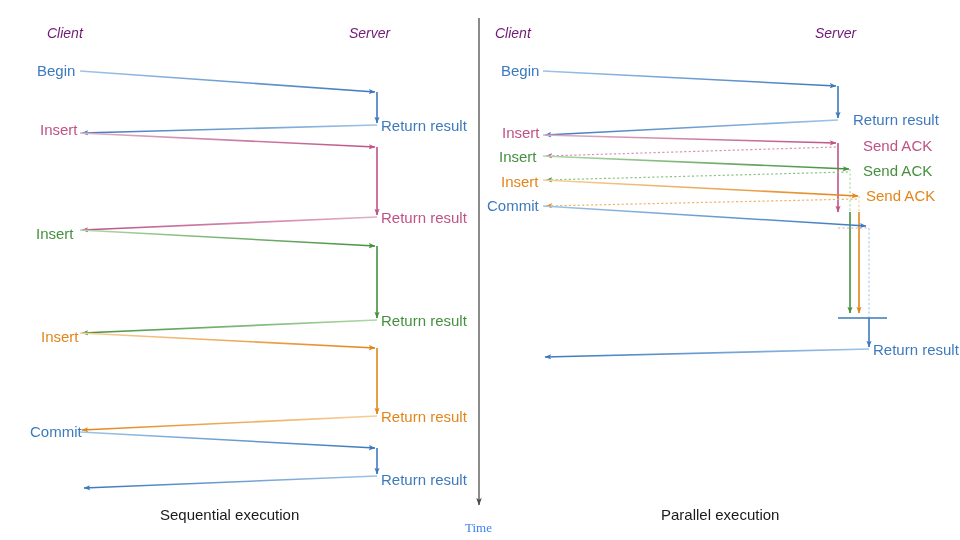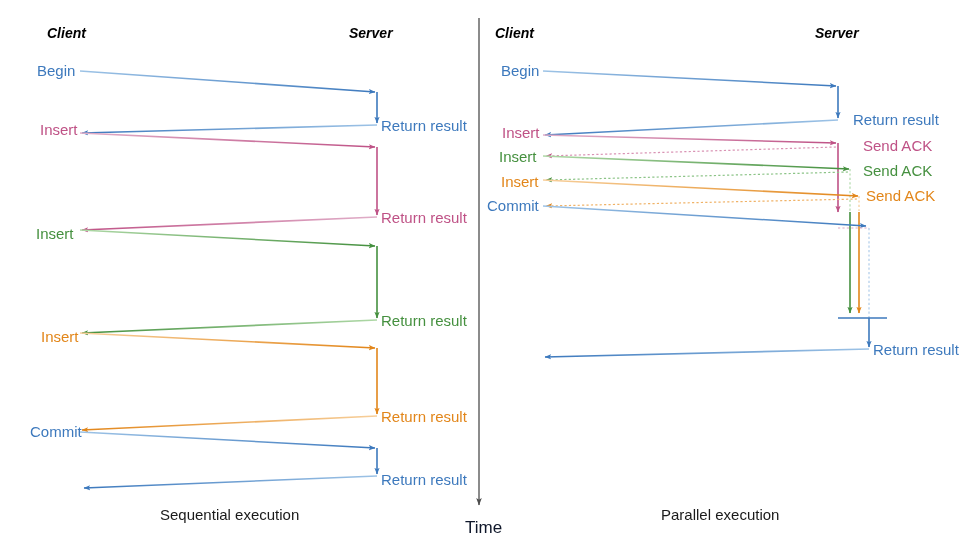--- a/index.html
+++ b/index.html
@@ -27,31 +27,31 @@
   }
   .lbl {
     position: absolute;
     white-space: nowrap;
     font-family: "Liberation Sans", sans-serif;
     font-size: 15px;
     line-height: 13px;
   }
   .role {
     font-style: italic;
-    color: #000000;
+    color: #701a75;
     font-size: 14px;
-    font-weight: bold;
   }
   .caption {
     color: #1a1a1a;
     font-size: 15px;
   }
   .timelbl {
-    color: #0f172a;
-    font-size: 17px;
+    color: #3b82f6;
+    font-size: 13px;
+    font-family: Liberation Serif, serif;
   }
 </style>
 </head>
 <body>
 
 <div id="canvas">
 
   <svg class="layer" viewBox="0 0 960 540" xmlns="http://www.w3.org/2000/svg">
     <defs>
 

